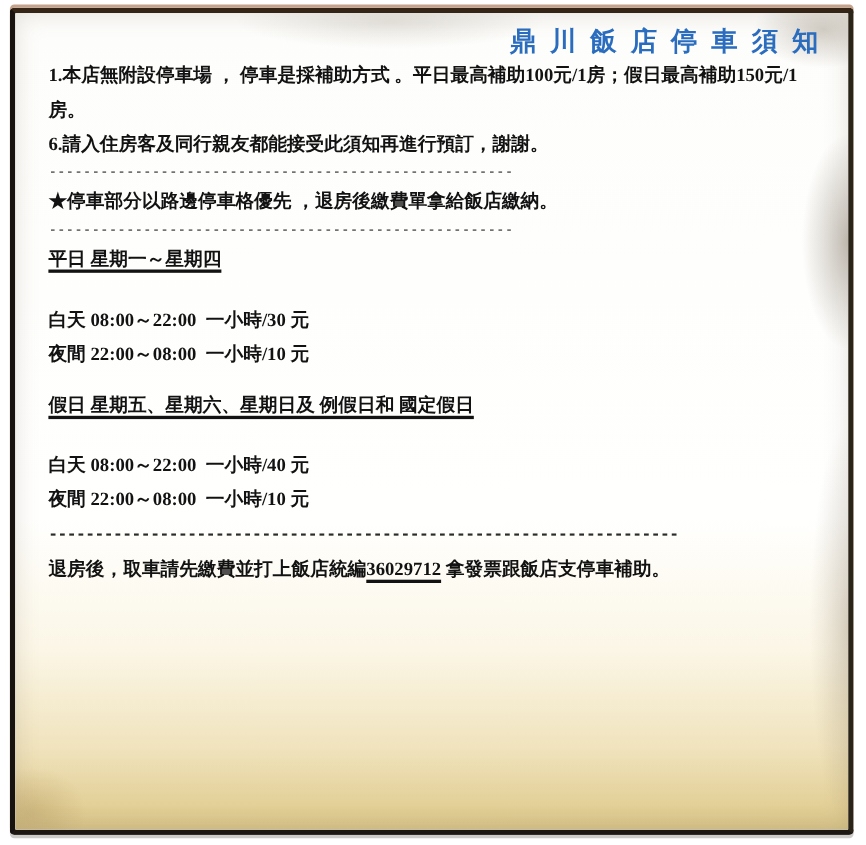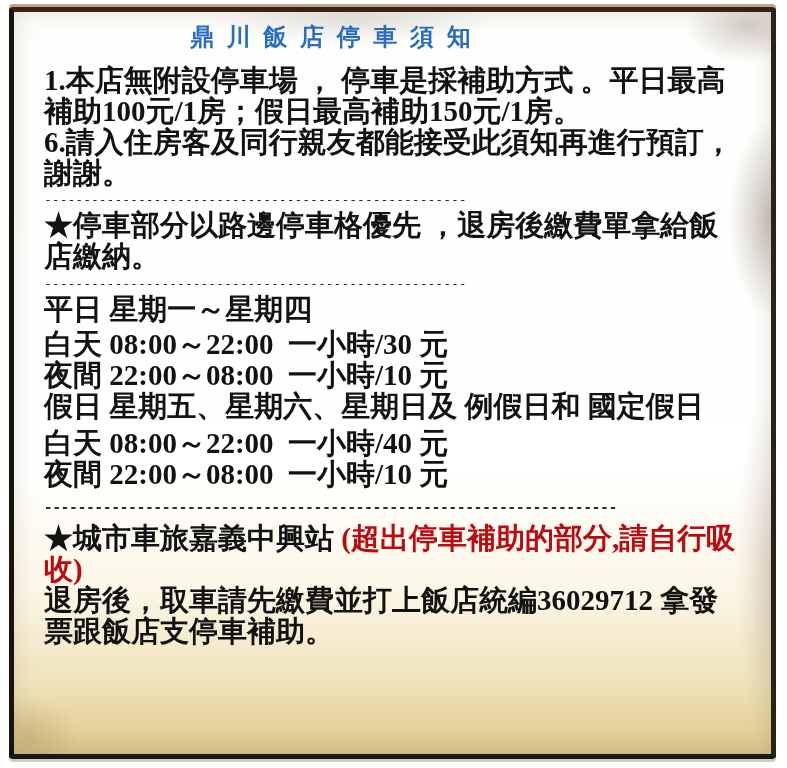--- a/index.html
+++ b/index.html
@@ -25,38 +25,38 @@
       radial-gradient(ellipse 50px 260px at 100% 75%, rgba(120,100,75,.22), transparent 70%),
       radial-gradient(ellipse 90px 50px at 97% 2%, rgba(130,115,95,.35), transparent 70%),
       radial-gradient(ellipse 70px 60px at 2% 98%, rgba(190,165,110,.55), transparent 70%),
       radial-gradient(ellipse 200px 36px at 45% 1%, rgba(160,150,135,.25), transparent 70%),
       linear-gradient(180deg,#fdfdfb 0%,#fffffe 62%,#fbf6e6 78%,#f0e3bd 90%,#e3d098 97%,#d8c489 100%);
     box-shadow:inset 0 0 22px rgba(110,95,70,.18);
     overflow:hidden;
   }
   .content{padding:7px 24px 0 30px;}
   .txt{
-    font-size:29px;font-weight:700;color:#121212;line-height:31px;
+    font-size:17px;font-weight:700;color:#121212;line-height:31px;
     white-space:pre-wrap;
   }
   .title{
     font-family:"Liberation Sans","DejaVu Sans",sans-serif;
     font-size:24px;font-weight:700;color:#2a6cbe;
-    letter-spacing:3px;margin:2px 0 12px 146px;white-space:pre-wrap;
+    letter-spacing:3px;margin:2px 0 0 146px;white-space:pre-wrap;text-align:right;
   }
   .red{color:#bb0b10;}
-  .u{text-decoration-thickness:2.5px;text-underline-offset:4px;}
+  .u{text-decoration:underline;text-decoration-thickness:2.5px;text-underline-offset:4px;}
   .sep{
     font-family:"DejaVu Sans Mono","Liberation Mono",monospace;
     font-size:13px;line-height:15px;color:#2b2b2b;letter-spacing:0;
     margin:3px 0 3px 0;white-space:nowrap;overflow:hidden;
   }
   .sep.bold{font-weight:700;font-size:14px;line-height:17px;margin:9px 0 7px 0;}
-  .mt2{margin-top:2px;font-family:Liberation Serif, serif;} .mt4{margin-top:4px;} .mt6{margin-top:6px;}
-  .mt8{margin-top:4px;} .mt16{margin-top:0;}
+  .mt2{margin-top:2px;font-family:Liberation Serif, serif;} .mt4{margin-top:4px;} .mt6{margin-top:23px;}
+  .mt8{margin-top:24px;} .mt16{margin-top:16px;}
 </style>
 </head>
 <body>
 
 <div class="photo-frame">
   <div class="paper">
     <div class="content">
 
       <div class="title">鼎 川 飯 店 停 車 須 知</div>
 
@@ -76,21 +76,20 @@
       <div class="txt mt8">白天 08:00～22:00  一小時/30 元</div>
       <div class="txt">夜間 22:00～08:00  一小時/10 元</div>
 
       <div class="txt mt16"><span class="u">假日 星期五、星期六、星期日及 例假日和 國定假日</span></div>
 
       <div class="txt mt6">白天 08:00～22:00  一小時/40 元</div>
       <div class="txt">夜間 22:00～08:00  一小時/10 元</div>
 
       <div class="sep bold">--------------------------------------------------------------------</div>
 
-      <div class="txt"><span>★城市車旅嘉義中興站 </span><span class="red">(超出停車補助的部分,請自行吸收)</span></div>
 
 
       <div class="txt"><span>退房後，取車請先繳費並打上飯店統編</span><span class="u">36029712</span><span> 拿發票跟飯店支停車補助。</span></div>
 
 
     </div>
   </div>
 </div>
 
 </body></html>

